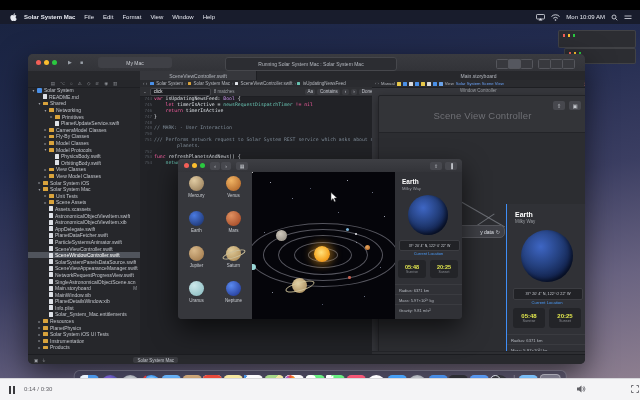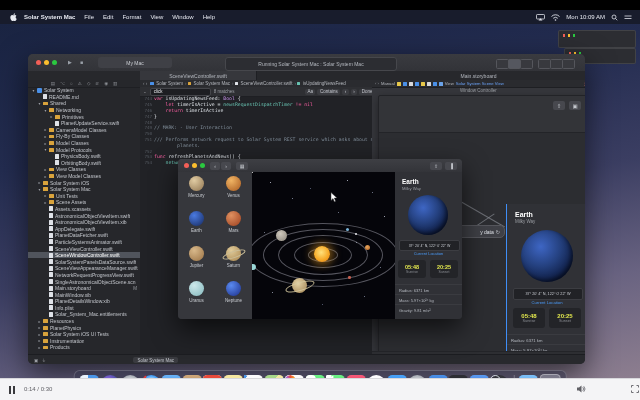--- a/index.html
+++ b/index.html
@@ -638,20 +638,21 @@
               <span class="sbchip" style="background: rgb(74, 144, 232);"></span>
               <span class="sbchip" style="background: rgb(106, 162, 232);"></span>
             </span>
           <span>View</span>
           <span style="color:#6aa2f7;">Solar System Scene View</span>
           <span id="sb-close">✕</span>
         </div>
         <div id="sb-scene-label" class="abs">Window Controller</div>
 
         <div id="sb-scene" class="abs">
+          <div id="sb-scene-title" class="abs">Scene View Controller</div>
           <span class="scenebtn abs" style="left:174px;">⇧</span>
           <span class="scenebtn abs" style="left:190px;">▣</span>
           <div id="sb-scene-body" class="abs">
             <div class="cline abs" style="left:68px;top:78px;width:62px;transform:rotate(30deg);"></div>
             <div class="cline abs" style="left:64px;top:96px;width:56px;transform:rotate(-34deg);"></div>
             <div id="flyby" class="abs">
               <span>y data</span>
                 <span class="refr">↻</span>
             </div>
 

